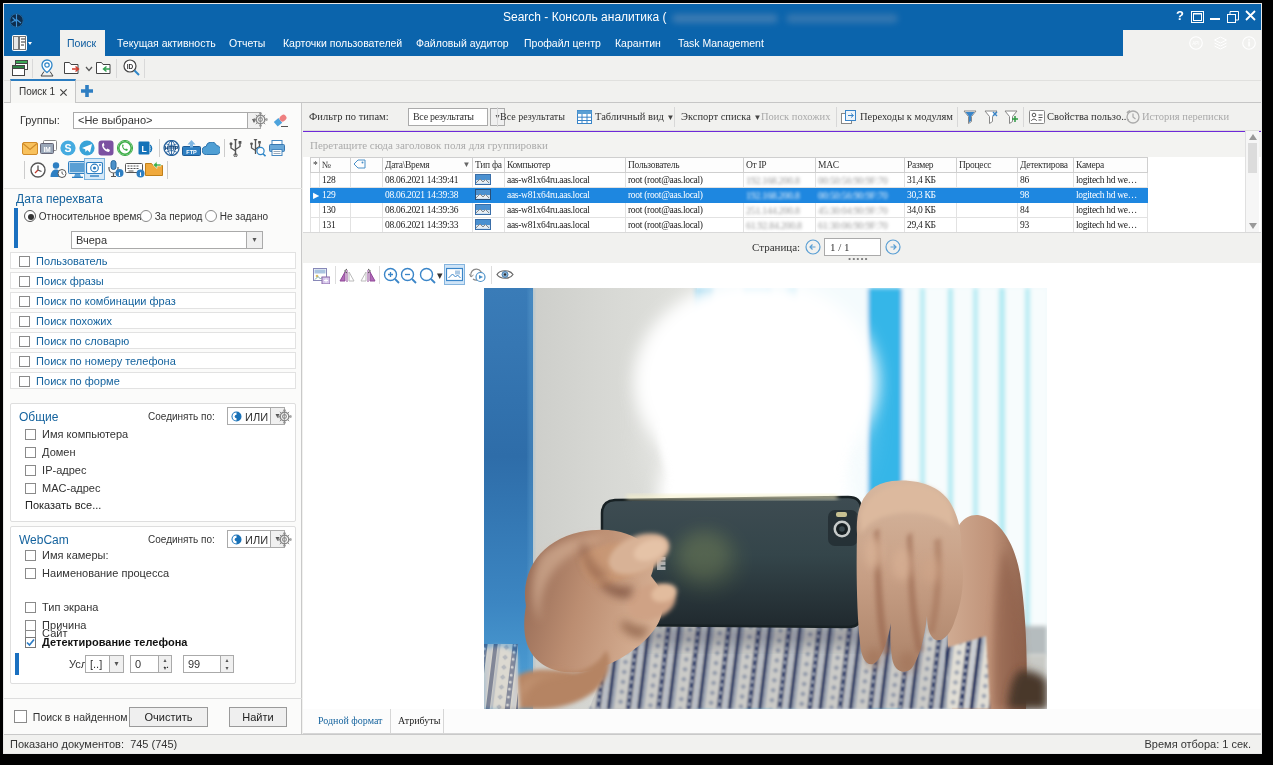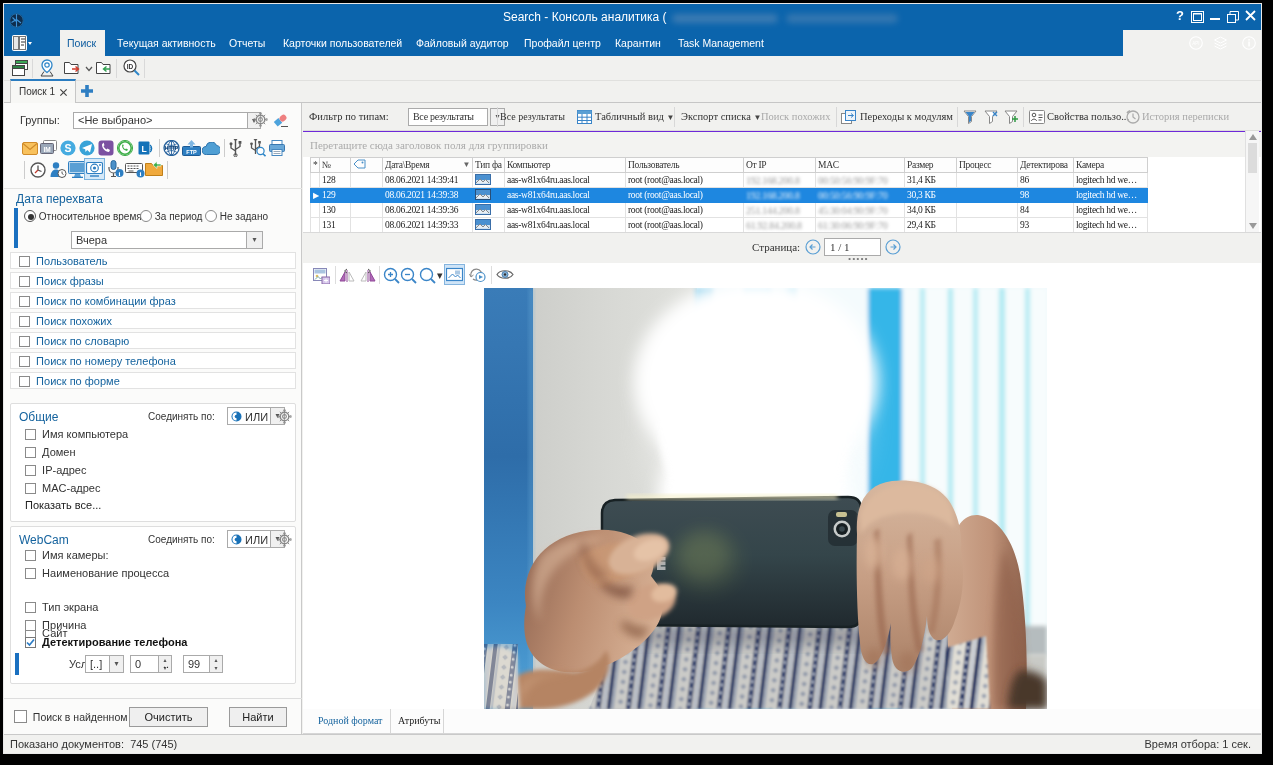--- a/index.html
+++ b/index.html
@@ -308,21 +308,21 @@
     <span class="abs" style="left:14px;top:74px;"><span class="cbx"></span>&nbsp; Тип экрана</span>
     <span class="abs" style="left:14px;top:92px;"><span class="cbx"></span>&nbsp; Причина</span>
     <span class="abs" style="left:14px;top:109px;font-weight:bold;color:#111;"><span class="cbx" style="position:relative;border-color:#777;"><svg width="11" height="11" viewBox="0 0 11 11" style="position:absolute;left:-1px;top:-1px;">
             <path d="M2 5.5 L4.5 8 L9 2.5" stroke="#2c7cc4" stroke-width="1.7" fill="none"></path>
           </svg></span>&nbsp; Детектирование телефона</span>
     <div class="abs" style="left:4px;top:126px;width:4px;height:22px;background:#1a70c0;"></div>
     <span class="abs" style="left:14px;top:131px;margin-left:44px;">Условие:</span>
     <div class="combo" style="left:62px;top:128px;width:39px;height:18px;"><span style="padding-left:4px;line-height:16px;display:inline-block;">[..]</span><div class="arr" style="width:14px;">▾</div></div>
     <div class="combo" style="left:107px;top:128px;width:42px;height:18px;"><span style="padding-left:4px;line-height:16px;display:inline-block;">0</span><div class="arr" style="width:13px;font-size:6px;line-height:8px;">▴<br>▾</div></div>
     <span class="abs" style="left:152px;top:131px;">..</span>
-    <div class="combo" style="left:160px;top:128px;width:40px;height:18px;"><span style="padding-left:4px;line-height:16px;display:inline-block;">99</span><div class="arr" style="width:13px;font-size:6px;line-height:8px;">▴<br>▾</div></div>
+    <div class="combo" style="left:160px;top:128px;width:51px;height:18px;"><span style="padding-left:4px;line-height:16px;display:inline-block;">99</span><div class="arr" style="width:13px;font-size:6px;line-height:8px;">▴<br>▾</div></div>
   </div>
   <div class="abs" style="left:0;top:595px;width:298px;height:1px;background:#ddd;"></div>
   <span class="abs" style="left:10px;top:607px;font-size:10.5px;"><span class="cbx" style="width:13px;height:13px;"></span>&nbsp; Поиск в найденном</span>
   <div class="abs" style="left:125px;top:604px;width:79px;height:20px;background:#efefef;border:1px solid #9a9a9a;text-align:center;line-height:18px;color:#222;">Очистить</div>
   <div class="abs" style="left:225px;top:604px;width:58px;height:20px;background:#efefef;border:1px solid #9a9a9a;text-align:center;line-height:18px;color:#222;">Найти</div>
 </div>
 <div id="rightpanel">
   <div class="abs" style="left:0;top:0;width:958px;height:28px;background:#f1f1ef;border-bottom:1px solid #dcdcda;font-size:10.5px;">
     <span class="abs" style="left:6px;top:8px;">Фильтр по типам:</span>
     <div class="combo" style="left:93px;top:5px;width:80px;height:18px;"><span style="padding-left:4px;line-height:16px;display:inline-block;font-size:10px;letter-spacing:-0.3px;">Все результаты</span></div>

